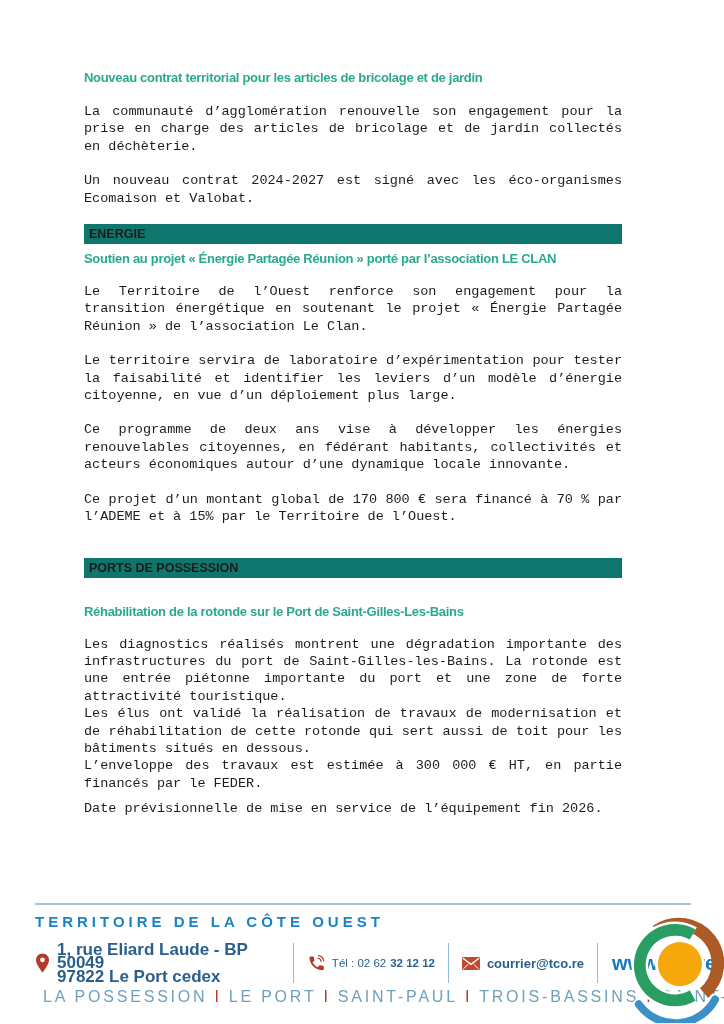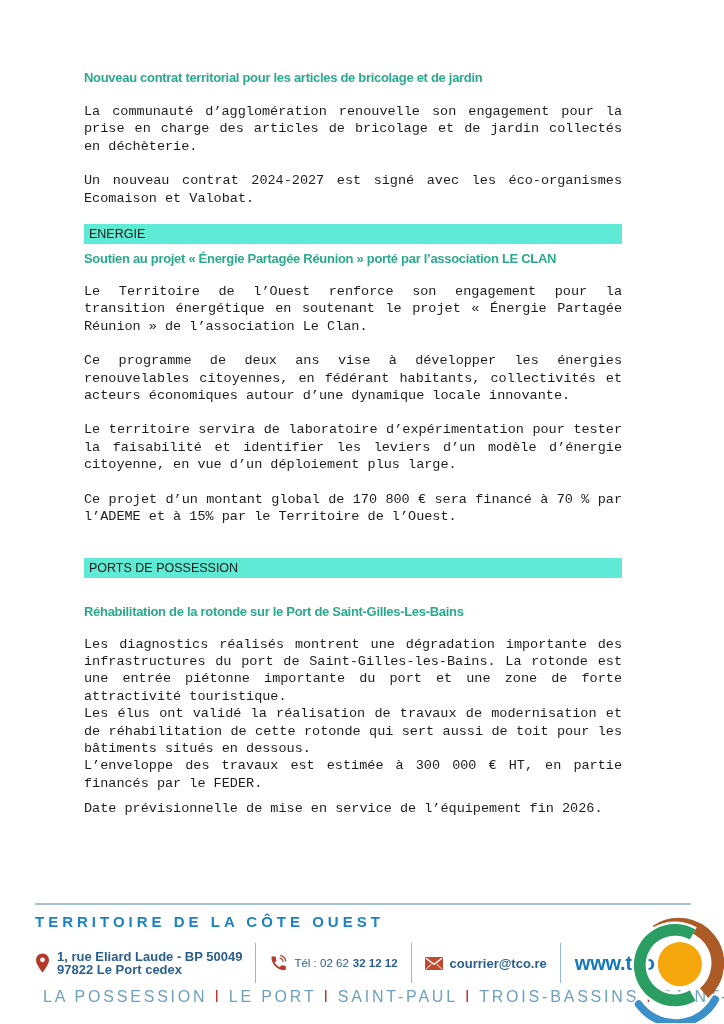--- a/index.html
+++ b/index.html
@@ -16,21 +16,21 @@
     line-height:16px; margin:0 0 17px 0; white-space:nowrap;
   }
   .body-text {
     font-size:13.5px; line-height:17.4px; text-align:justify;
     color:#1d1d1d; margin:0 0 17px 0;font-family:Liberation Mono, monospace;
   }
   .body-text.tight { margin:0; }
   .body-text.after-gap { margin-top:8px; margin-bottom:0; }
 
   .banner {
-    background:#5eead4; color:#1b1b1b; font-weight:normal; font-size:12.5px;
+    background:#0f766e; color:#1b1b1b; font-weight:bold; font-size:12.5px;
     line-height:14px; padding:3px 5px 3px 5px; margin:12px 0 7px 0;
     box-sizing:border-box; width:538px;
   }
   .banner.mt-xl { margin-top:32px; margin-bottom:26px; }
   .banner.mb-sm { margin-bottom:7px; }
   .heading-gap { margin-bottom:16px; }
 
   
   .footer-rule {
     position:absolute; left:35px; top:903px; width:656px; height:2px;
@@ -41,21 +41,21 @@
     font-size:15px; font-weight:bold; color:#1b82c4; letter-spacing:4px;
     white-space:nowrap;
   }
   .footer-contacts {
     position:absolute; left:35px; top:941px; height:44px;
     display:flex; align-items:center;
   }
   .contact-cell { display:flex; align-items:center; gap:7px; padding:0 13px; }
   .contact-cell.first { padding-left:0; }
   .vsep { width:1px; height:40px; background:#8fbbd6; }
-  .addr { font-size:13px; font-weight:bold; color:#2a5f8d; line-height:13.5px; }
+  .addr { font-size:17px; font-weight:bold; color:#2a5f8d; line-height:13.5px; }
   .phone-text { font-size:11.5px; color:#2a5f8d; white-space:nowrap; }
   .phone-text .bold-part { font-weight:bold; margin-left:4px; }
   .email-text { font-size:13px; font-weight:bold; color:#2a5f8d; }
   .website {
     font-size:20px; font-weight:bold; color:#1478bc; padding:0 8px 0 14px;
     white-space:nowrap; letter-spacing:-0.2px;
   }
   .footer-cities {
     position:absolute; left:43px; top:988px;
     font-size:16px; font-weight:normal; color:#6fa0bc; letter-spacing:2.8px;
@@ -72,22 +72,22 @@
 
   <div class="content">
 
     <h2 class="section-heading">Nouveau contrat territorial pour les articles de bricolage et de jardin</h2>
     <p class="body-text">La communauté d’agglomération renouvelle son engagement pour la prise en charge des articles de bricolage et de jardin collectés en déchèterie.</p>
     <p class="body-text">Un nouveau contrat 2024-2027 est signé avec les éco-organismes Ecomaison et Valobat.</p>
 
     <div class="banner mb-sm">ENERGIE</div>
     <h2 class="section-heading heading-gap">Soutien au projet « Énergie Partagée Réunion » porté par l’association LE CLAN</h2>
     <p class="body-text">Le Territoire de l’Ouest renforce son engagement pour la transition énergétique en soutenant le projet « Énergie Partagée Réunion » de l’association Le Clan.</p>
+    <p class="body-text">Le territoire servira de laboratoire d’expérimentation pour tester la faisabilité et identifier les leviers d’un modèle d’énergie citoyenne, en vue d’un déploiement plus large.</p>
     <p class="body-text">Ce programme de deux ans vise à développer les énergies renouvelables citoyennes, en fédérant habitants, collectivités et acteurs économiques autour d’une dynamique locale innovante.</p>
-    <p class="body-text">Le territoire servira de laboratoire d’expérimentation pour tester la faisabilité et identifier les leviers d’un modèle d’énergie citoyenne, en vue d’un déploiement plus large.</p>
     <p class="body-text">Ce projet d’un montant global de 170 800 € sera financé à 70 % par l’ADEME et à 15% par le Territoire de l’Ouest.</p>
 
     <div class="banner mt-xl">PORTS DE POSSESSION</div>
     <h2 class="section-heading heading-gap">Réhabilitation de la rotonde sur le Port de Saint-Gilles-Les-Bains</h2>
     <p class="body-text tight">Les diagnostics réalisés montrent une dégradation importante des infrastructures du port de Saint-Gilles-les-Bains. La rotonde est une entrée piétonne importante du port et une zone de forte attractivité touristique.</p>
     <p class="body-text tight">Les élus ont validé la réalisation de travaux de modernisation et de réhabilitation de cette rotonde qui sert aussi de toit pour les bâtiments situés en dessous.</p>
     <p class="body-text tight">L’enveloppe des travaux est estimée à 300 000 € HT, en partie financés par le FEDER.</p>
     <p class="body-text after-gap">Date prévisionnelle de mise en service de l’équipement fin 2026.</p>
   </div>
 

